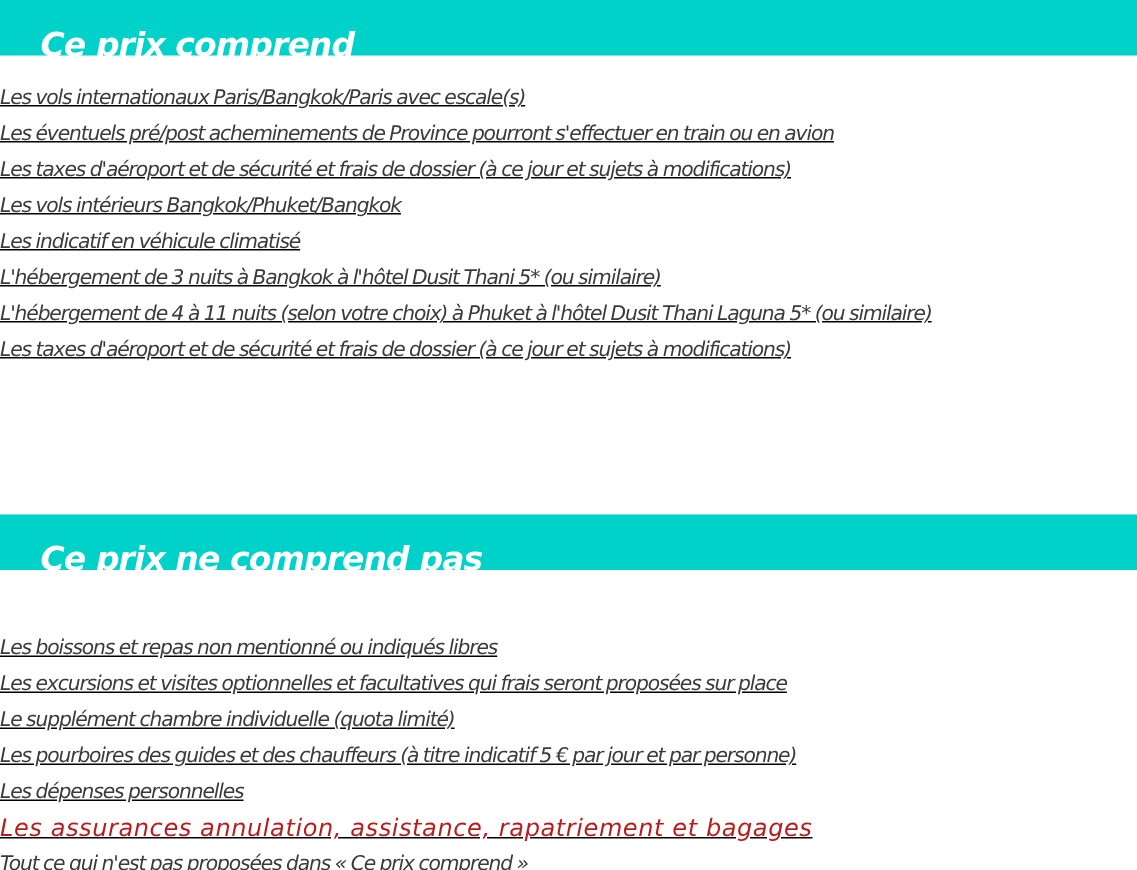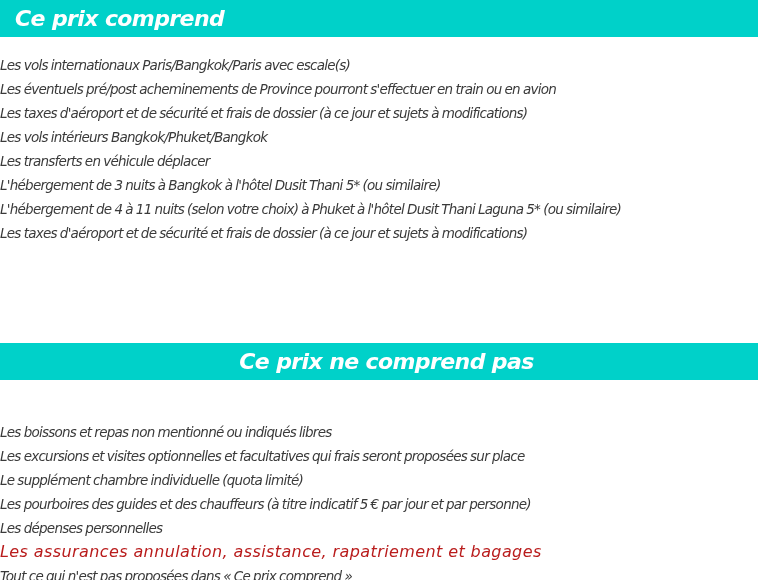--- a/index.html
+++ b/index.html
@@ -18,38 +18,39 @@
       position: absolute;
       left: 0;
       width: 758px;
       height: 37px;
       background: #00d1c9;
       color: #ffffff;
       box-sizing: border-box;
       padding-left: 15px;
     }
     .section-header h2 {
-      margin: 0;
+      margin: 12px;
       font-family: "DejaVu Sans", sans-serif;
       font-style: italic;
       font-weight: bold;
       font-size: 22px;
       line-height: 37px;
       letter-spacing: -0.6px;
       white-space: nowrap;
     }
     #hdr-included { top: 0; }
-    #hdr-excluded { top: 343px; height: 37px; text-align: center; }
+    #hdr-excluded { top: 343px; height: 37px; }
 
     .item-list {
       position: absolute;
       left: 0;
       margin: 0;
       padding: 0;
       list-style: none;
+      text-decoration: underline;
     }
     .item-list li {
       height: 24px;
       line-height: 24px;
       font-family: "DejaVu Sans", sans-serif;
       font-style: italic;
       font-size: 13.5px;
       color: #3a3a3a;
       white-space: nowrap;
       letter-spacing: -0.75px;
@@ -70,21 +71,21 @@
 
 <div class="section-header" id="hdr-included">
   <h2>Ce prix comprend</h2>
 </div>
 
 <ul class="item-list" id="list-included">
   <li>Les vols internationaux Paris/Bangkok/Paris avec escale(s)</li>
   <li>Les éventuels pré/post acheminements de Province pourront s'effectuer en train ou en avion</li>
   <li>Les taxes d'aéroport et de sécurité et frais de dossier (à ce jour et sujets à modifications)</li>
   <li>Les vols intérieurs Bangkok/Phuket/Bangkok</li>
-  <li>Les transferts en véhicule déplacer</li>
+  <li>Les indicatif en véhicule climatisé</li>
   <li>L'hébergement de 3 nuits à Bangkok à l'hôtel Dusit Thani 5* (ou similaire)</li>
   <li>L'hébergement de 4 à 11 nuits (selon votre choix) à Phuket à l'hôtel Dusit Thani Laguna 5* (ou similaire)</li>
   <li>Les taxes d'aéroport et de sécurité et frais de dossier (à ce jour et sujets à modifications)</li>
   <li class="spacer"></li>
 </ul>
 
 <div class="section-header" id="hdr-excluded">
   <h2>Ce prix ne comprend pas</h2>
 </div>
 

